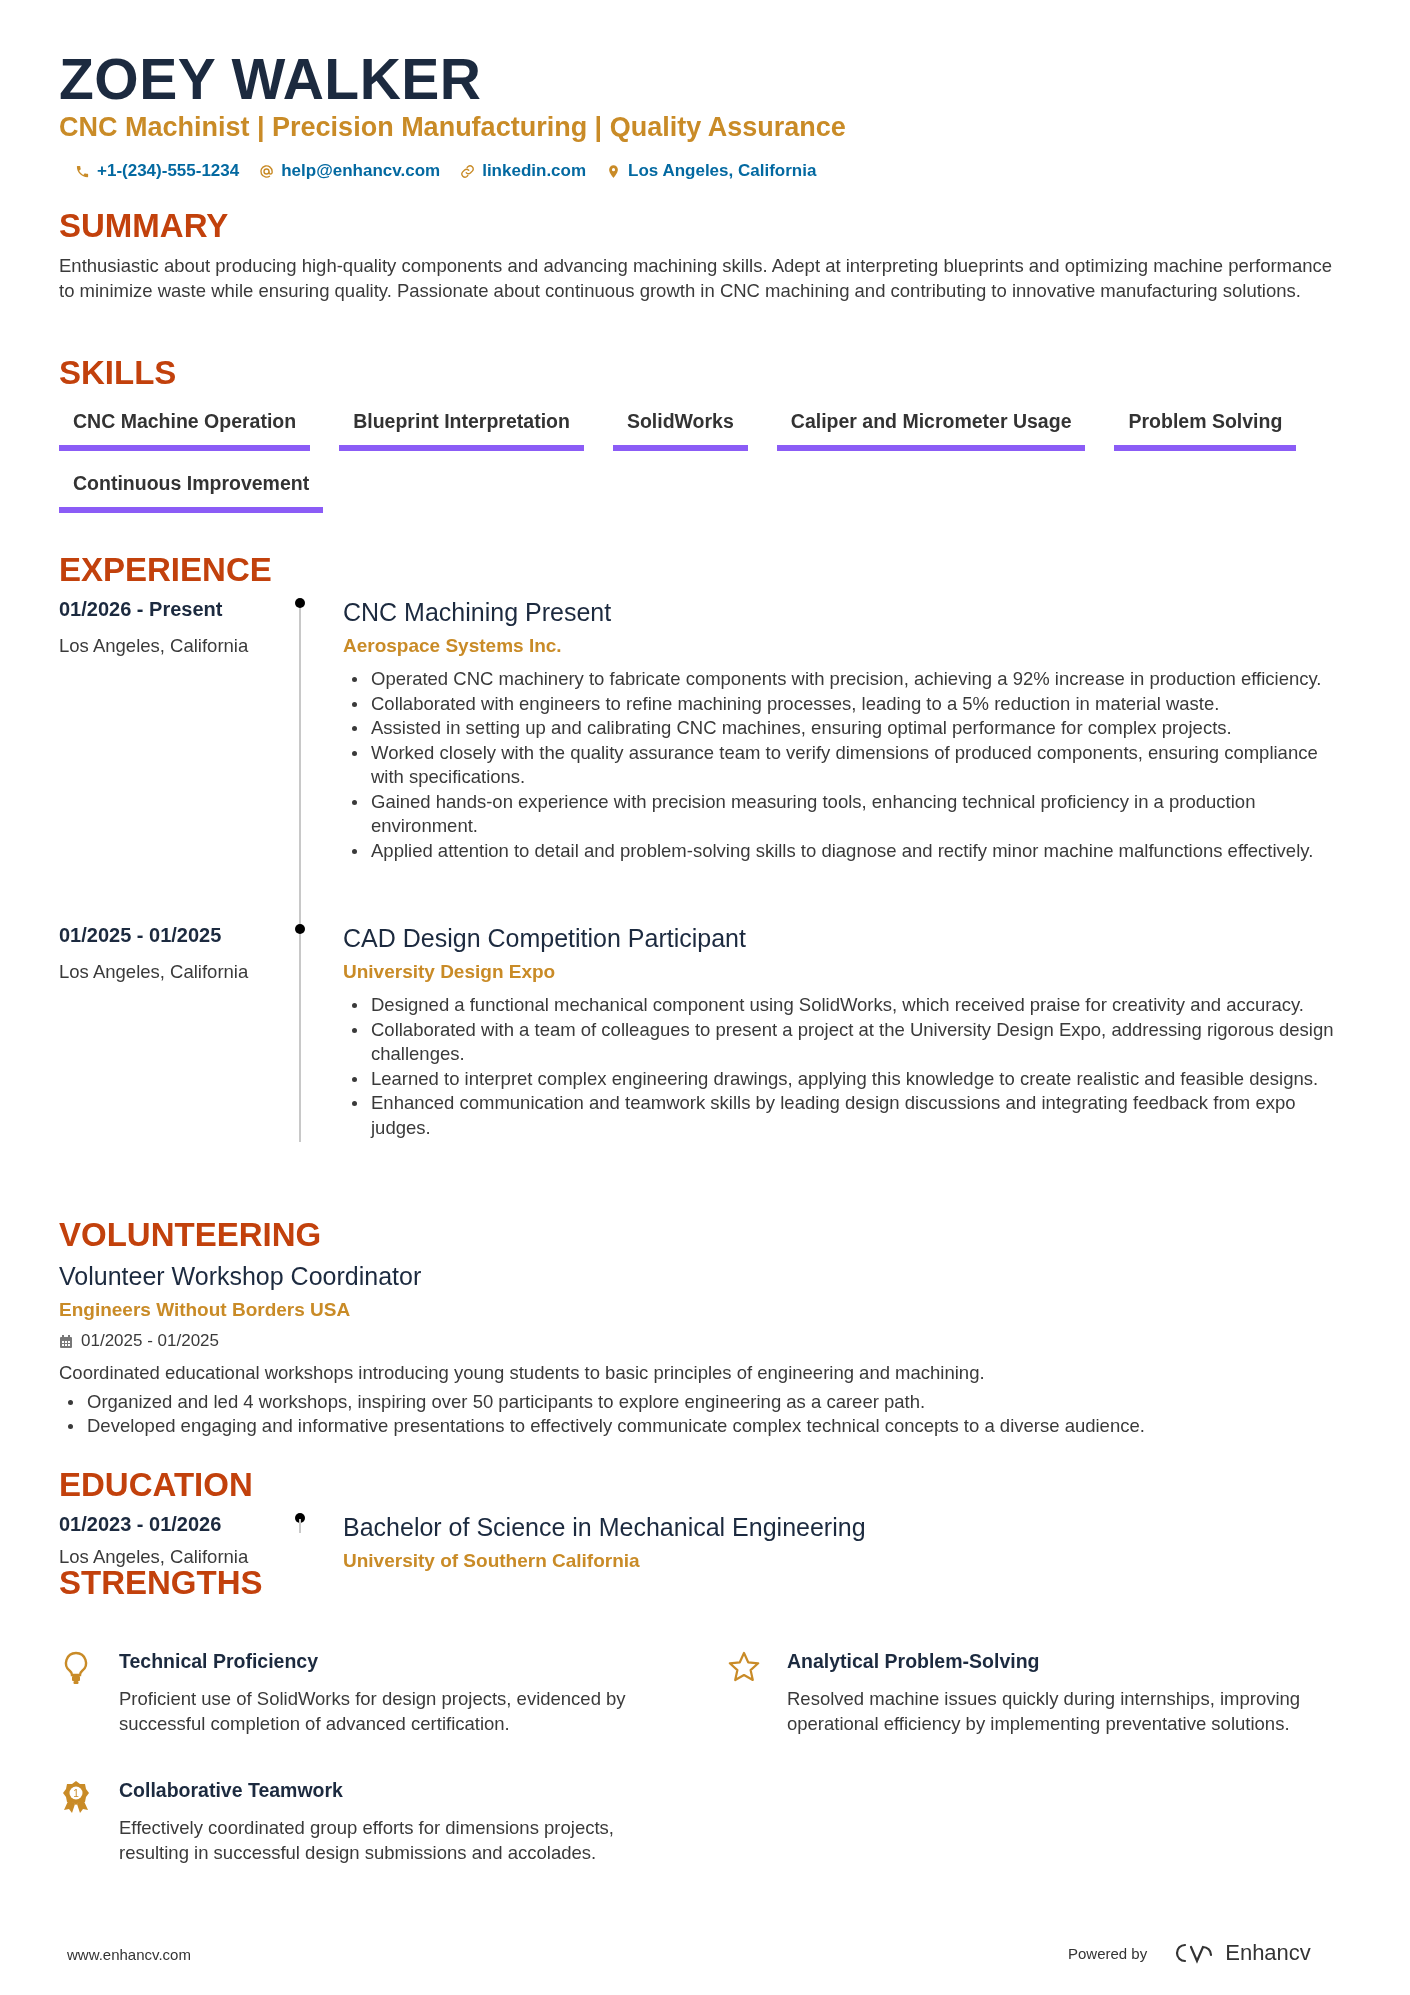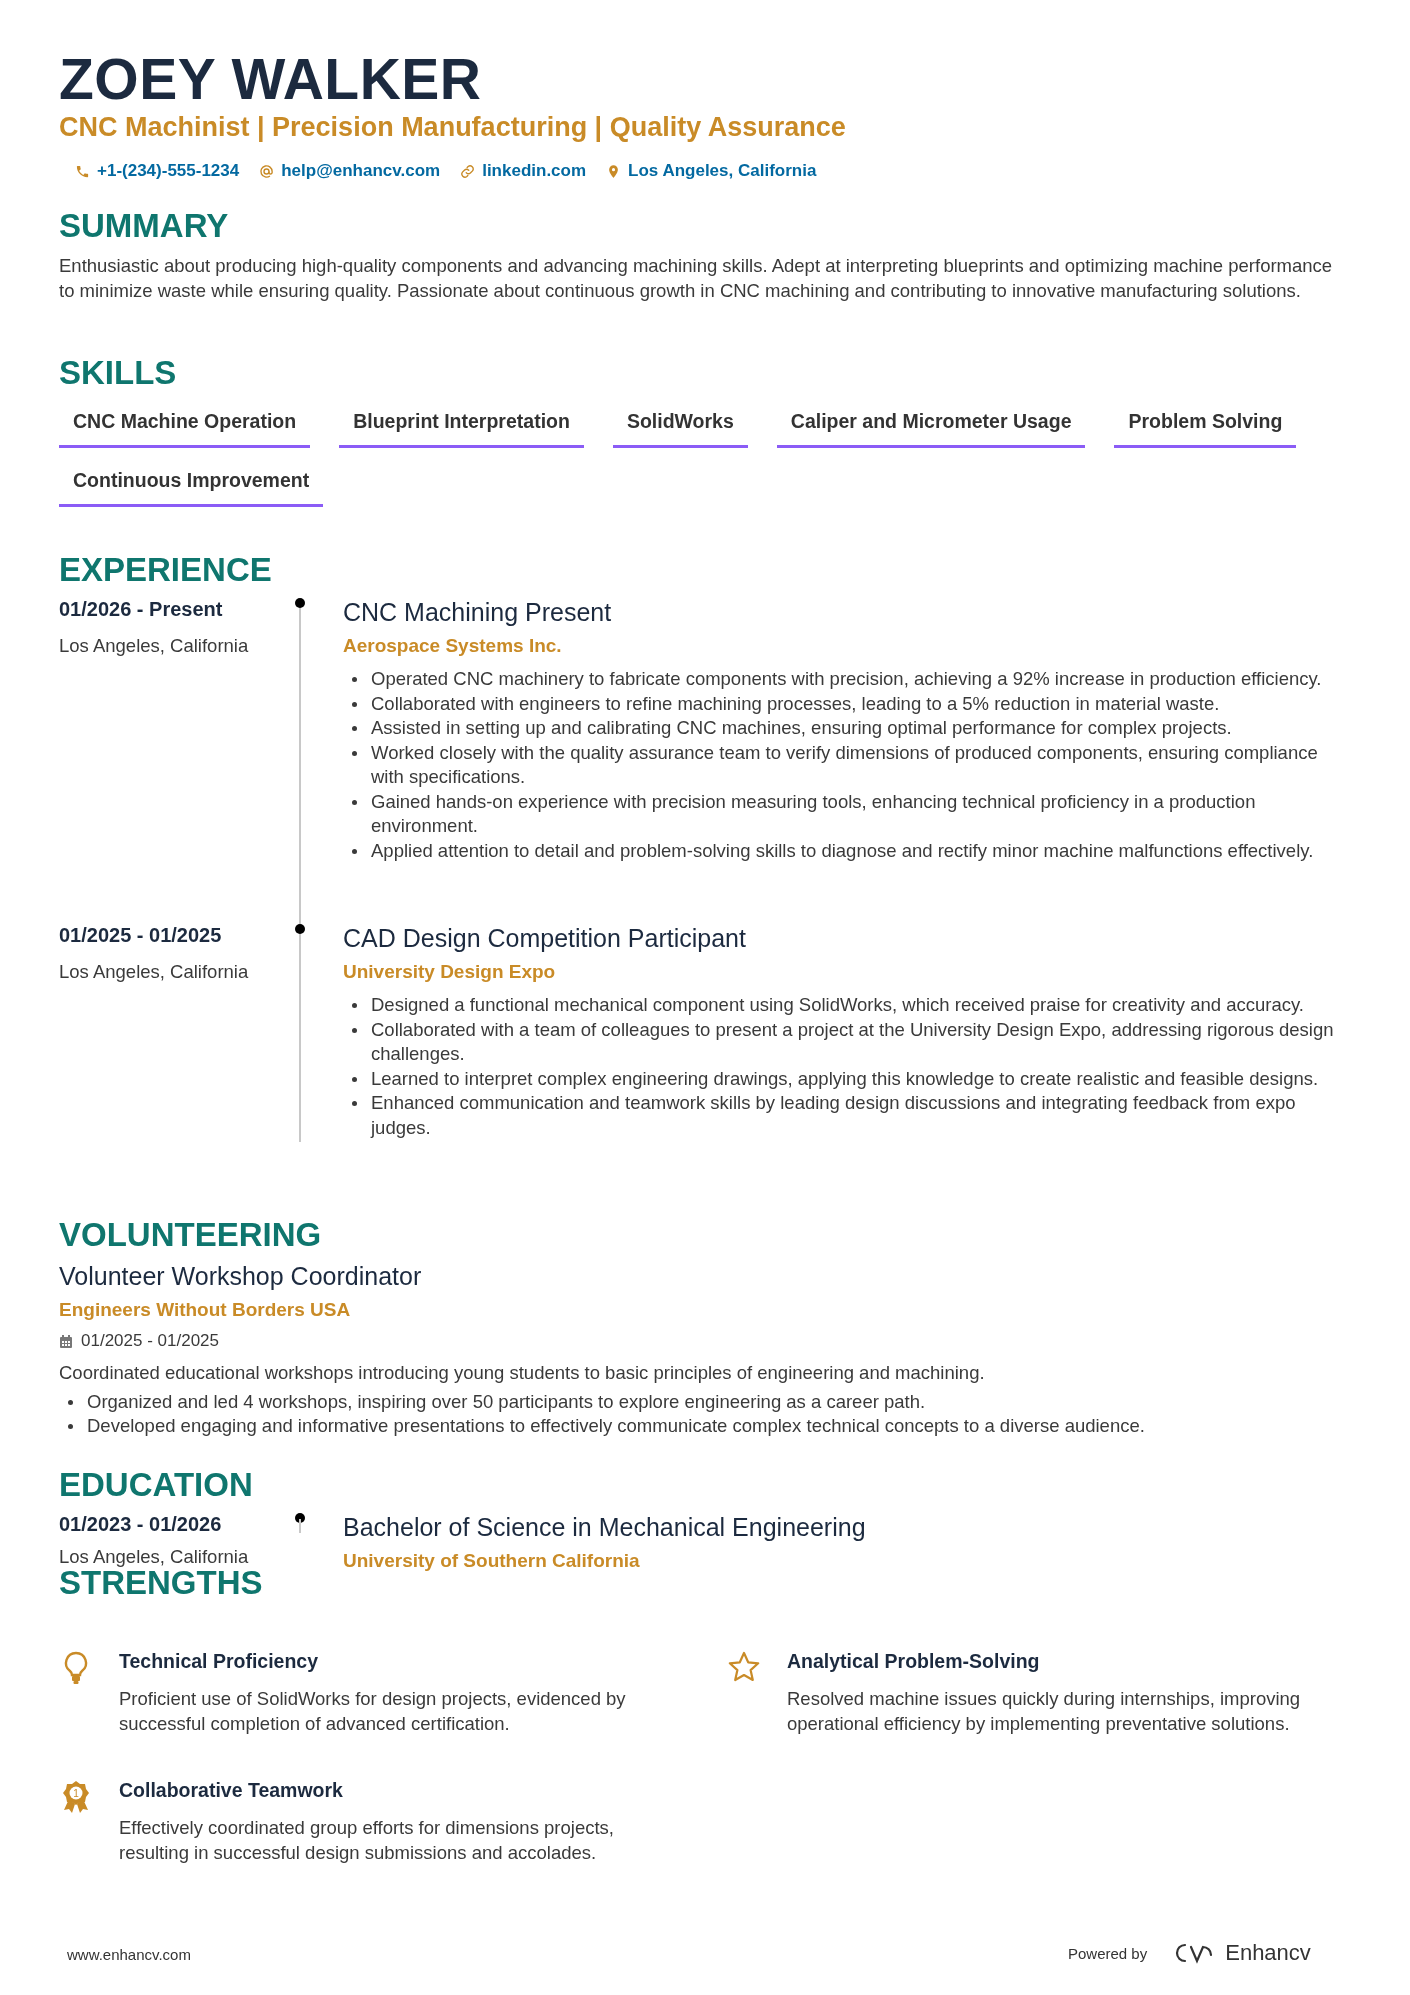--- a/index.html
+++ b/index.html
@@ -4,25 +4,25 @@
 <style>
   * { box-sizing: border-box; margin: 0; padding: 0; }
   html, body { width: 1410px; height: 1995px; background: #ffffff; }
   body { font-family: "Liberation Sans", "DejaVu Sans", sans-serif; color: #3a3a3a; position: relative; overflow: hidden; }
   .page { position: absolute; left: 59px; top: 0; width: 1292px; }
   .name { position: absolute; top: 46px; left: 0; font-size: 57px; font-weight: 700; color: #1c2a3f; letter-spacing: 0.5px; }
   .title { position: absolute; top: 112px; left: 0; font-size: 27px; font-weight: 700; color: #c98b27; white-space: nowrap; }
   .contacts { position: absolute; top: 161px; left: 16px; display: flex; gap: 20px; font-size: 17px; font-weight: 700; color: #0369a1; }
   .contact { display: flex; align-items: center; gap: 7px; }
   .contact svg { width: 15px; height: 15px; }
-  .section-title { position: absolute; left: 0; font-size: 33px; font-weight: 700; color: #0f766e; }
+  .section-title { position: absolute; left: 0; font-size: 33px; font-weight: 700; color: #c2410c; }
   .body-text { font-size: 18.5px; line-height: 24.5px; color: #3a3a3a; }
   .summary { position: absolute; top: 254px; left: 0; width: 1292px; }
   .skills { position: absolute; top: 404px; left: 0; width: 1300px; display: flex; flex-wrap: wrap; column-gap: 29px; row-gap: 15px; }
-  .skill { font-size: 19.5px; font-weight: 700; color: #333; padding: 6px 14px 12px 14px; border-bottom: 3px solid #8b5cf6; }
+  .skill { font-size: 19.5px; font-weight: 700; color: #333; padding: 6px 14px 12px 14px; border-bottom: 6px solid #8b5cf6; }
   .timeline-entry { position: absolute; left: 0; width: 1292px; }
   .tl-left { position: absolute; left: 0; top: 0; width: 230px; }
   .tl-date { font-size: 20px; font-weight: 700; color: #1c2a3f; }
   .tl-loc { font-size: 18.5px; color: #3a3a3a; margin-top: 14px; }
   .tl-dot { position: absolute; left: 236px; width: 10px; height: 10px; border-radius: 50%; background: #000; }
   .tl-line { position: absolute; left: 240px; width: 2px; background: #c8c8c8; }
   .tl-right { position: absolute; left: 284px; top: 0; width: 1008px; }
   .role { font-size: 25px; color: #1c2a3f; }
   .org { font-size: 19px; font-weight: 700; color: #c98b27; margin-top: 8px; }
   ul.bullets { list-style: none; margin-top: 10px; }

